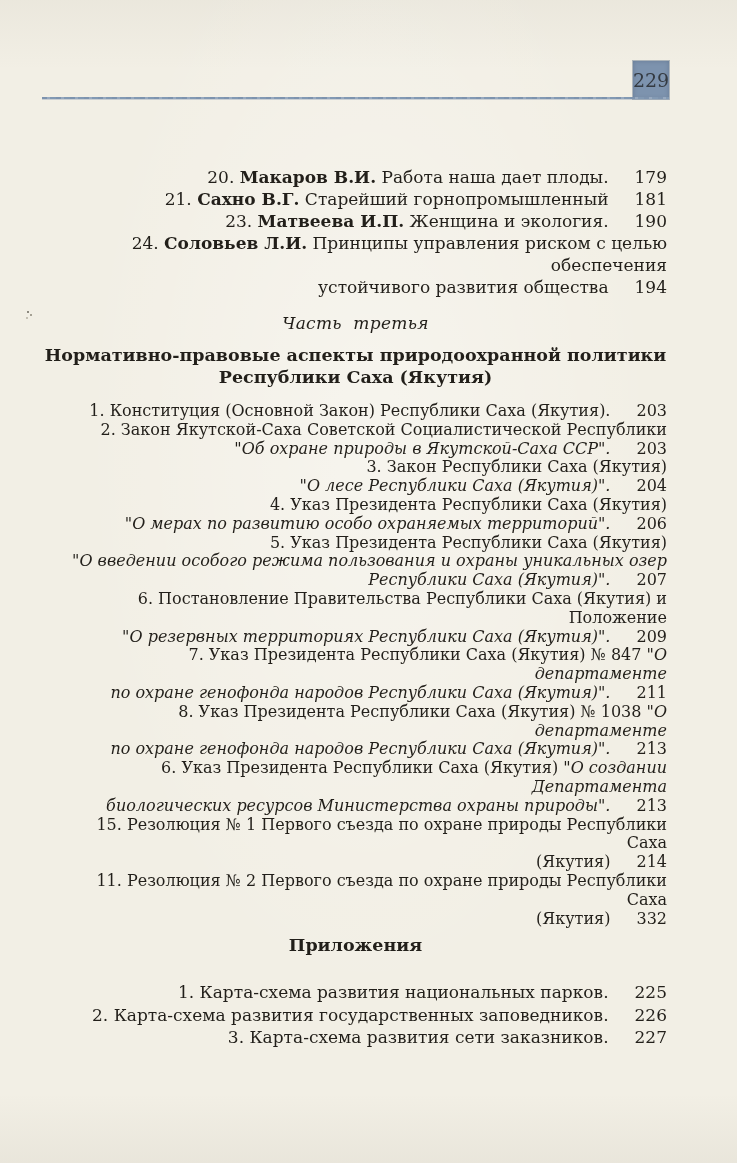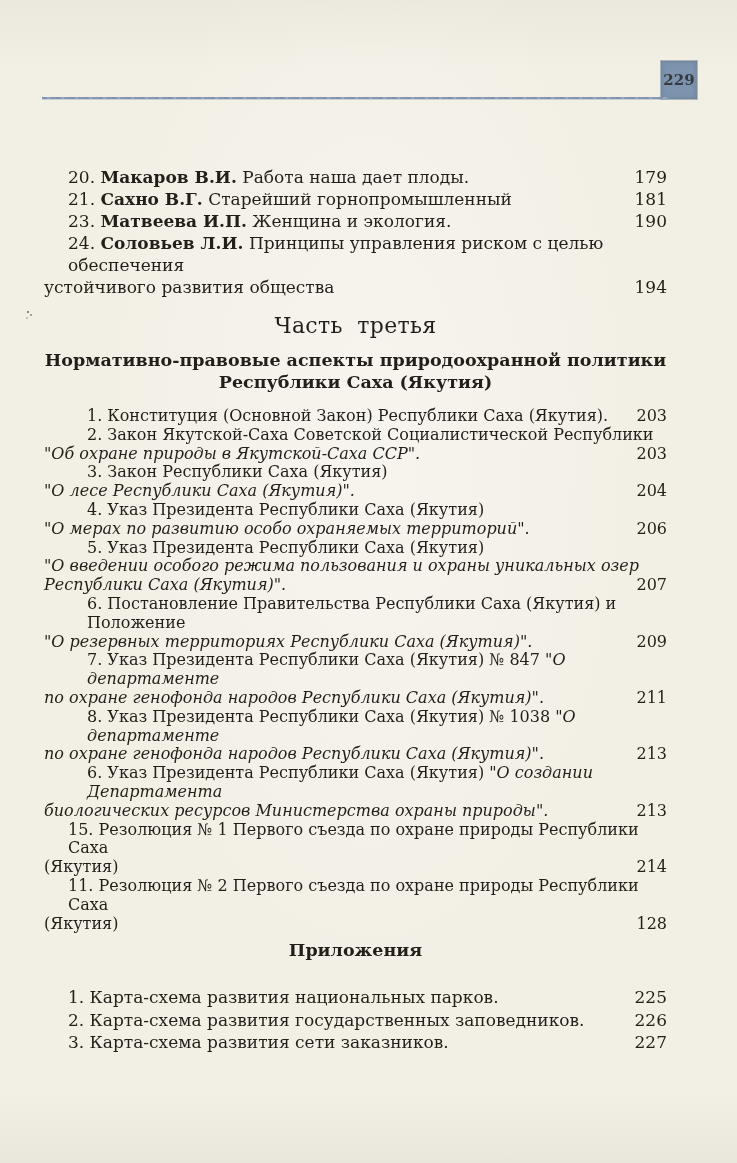--- a/index.html
+++ b/index.html
@@ -16,21 +16,21 @@
     background: radial-gradient(ellipse at 50% 38%, rgba(255,255,255,0.35) 0%, rgba(255,255,255,0) 55%),
                 linear-gradient(180deg, rgba(120,110,90,0.06) 0%, rgba(120,110,90,0) 6%, rgba(120,110,90,0) 94%, rgba(120,110,90,0.07) 100%);
     pointer-events: none;
   }
   .page-num-badge {
     position: absolute; left: 633px; top: 61px;
     width: 36px; height: 38px;
     background: var(--badge, #7d93ae);
     box-shadow: 0 0 0 1px rgba(90,110,135,0.45), inset 0 0 4px rgba(40,55,75,0.25);
     display: flex; align-items: center; justify-content: center;
-    font-size: 15px; font-weight: bold; color: #343a41; margin-left: 28px;
+    font-size: 19px; font-weight: normal; color: #343a41;
   }
   .header-rule {
     position: absolute; left: 42px; top: 97px;
     width: 627px; height: 2px;
     background: repeating-linear-gradient(90deg,
       #7d93ae 0px, #7d93ae 5px, #97a9bf 5px, #97a9bf 8px, #8299b3 8px, #8299b3 14px);
     box-shadow: 0 1px 0 rgba(125,147,174,0.35);
   }
   .scan-speck {
     position: absolute; left: 27px; top: 311px;
@@ -41,28 +41,29 @@
   .content {
     position: absolute; left: 44px; top: 166px; width: 623px;
   }
   .toc-list { font-size: 16.5px; }
   #part2-list  { line-height: 22px;   font-size: 17px; }
   #part3-list  { line-height: 18.8px; font-size: 16px; }
   #appendix-list { line-height: 22.5px; font-size: 17px; }
   .toc-line { display: flex; align-items: baseline; }
   .toc-line.indent-sm { padding-left: 24px; }
   .toc-line.indent-lg { padding-left: 43px; }
-  .toc-text { flex: 1 1 auto; min-width: 0; }
+  .toc-text { flex: 1 1 auto; min-width: 0; text-align: right; }
   .toc-page { flex: 0 0 auto; margin-left: 26px; }
   .b { font-weight: bold; }
   .i { font-style: italic; }
   .part-kicker {
     margin: 15px 0 8px 0;
     text-align: center;
-    font-size: 22px;
+    font-style: italic;
+    font-size: 17px;
     white-space: pre;
     letter-spacing: 0.3px;
   }
   .section-title {
     text-align: center;
     font-weight: bold;
     font-size: 17.5px;
     line-height: 21.5px;
     margin: 12px 0 14px 0;
   }
@@ -213,21 +214,21 @@
           <span class="toc-text"><span>(Якутия)</span></span>
           <span class="toc-page">214</span>
         </div>
       </div>
       <div class="toc-entry">
         <div class="toc-line indent-sm">
           <span class="toc-text"><span>11. Резолюция № 2 Первого съезда по охране природы Республики Саха</span></span>
         </div>
         <div class="toc-line">
           <span class="toc-text"><span>(Якутия)</span></span>
-          <span class="toc-page">128</span>
+          <span class="toc-page">332</span>
         </div>
       </div>
     </div>
 
   <div class="appendix-title">Приложения</div>
 
   <div id="appendix-list" class="toc-list">
       <div class="toc-entry">
         <div class="toc-line indent-sm">
           <span class="toc-text"><span>1. Карта-схема развития национальных парков.</span></span>

